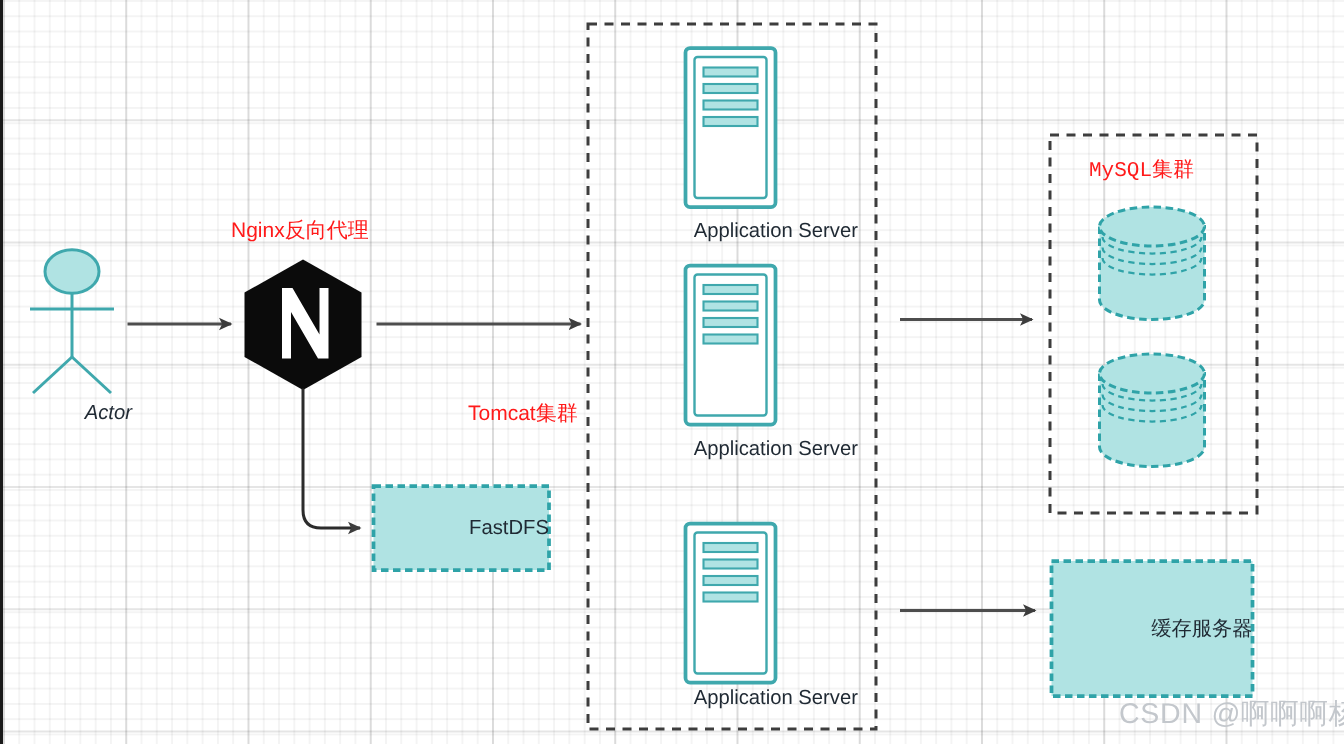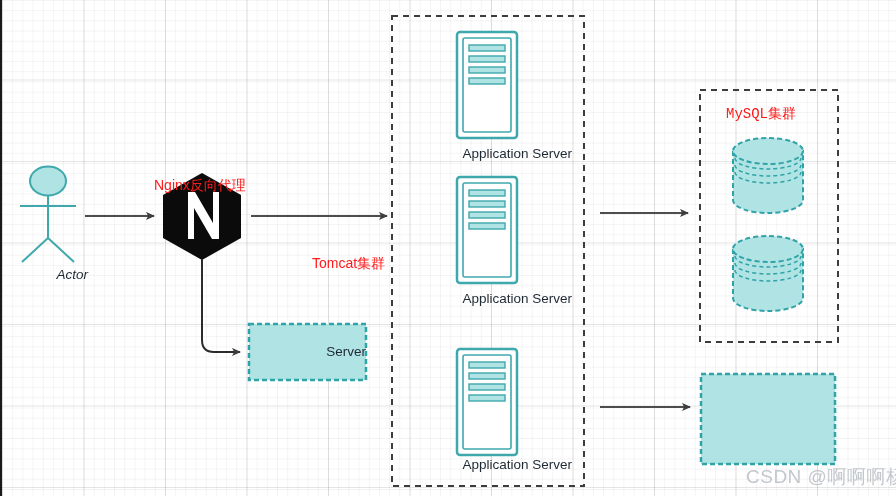--- a/index.html
+++ b/index.html
@@ -154,30 +154,31 @@
       <path d="M733,270 a33,11 0 0 0 66,0" fill="none" stroke="#2fa3a8" stroke-width="1.5" stroke-dasharray="4,3"></path>
     </g>
 
     <g>
       <rect x="699" y="374" width="134" height="90" fill="#b0e3e3" stroke="#2fa3a8" stroke-width="2.5" stroke-dasharray="5,3"></rect>
     </g>
   </svg>
 
   <div class="node-label-box" style="left:6px; top:268px; width:80px;font-style:italic;">Actor</div>
 
-  <div class="lbl-red" style="left:152px; top:146px;margin-top:32px;">Nginx反向代理</div>
+  <div class="lbl-red" style="left:152px; top:146px;">Nginx反向代理</div>
 
-  <div class="node-label-box" style="left:247px; top:345px; width:117px;">Server</div>
+  <div class="node-label-box" style="left:247px; top:345px; width:117px;">FastDFS</div>
 
-  <div class="lbl-red" style="left:310px; top:256px;">Tomcat集群</div>
+  <div class="lbl-red" style="left:310px; top:268px;">Tomcat集群</div>
 
   <div class="node-label-box" style="left:400px; top:147px; width:170px;">Application Server</div>
 
   <div class="node-label-box" style="left:400px; top:292px; width:170px;">Application Server</div>
 
   <div class="node-label-box" style="left:400px; top:458px; width:170px;">Application Server</div>
 
   <div class="lbl-red" style="left:724px; top:107px;font-family:Liberation Mono, monospace;">MySQL集群</div>
 
+  <div class="node-label-box" style="left:699px; top:412px; width:134px;">缓存服务器</div>
 
   <div class="watermark" style="left:744px; top:467px;">CSDN @啊啊啊杨</div>
 
 </div>
 
 </body></html>

